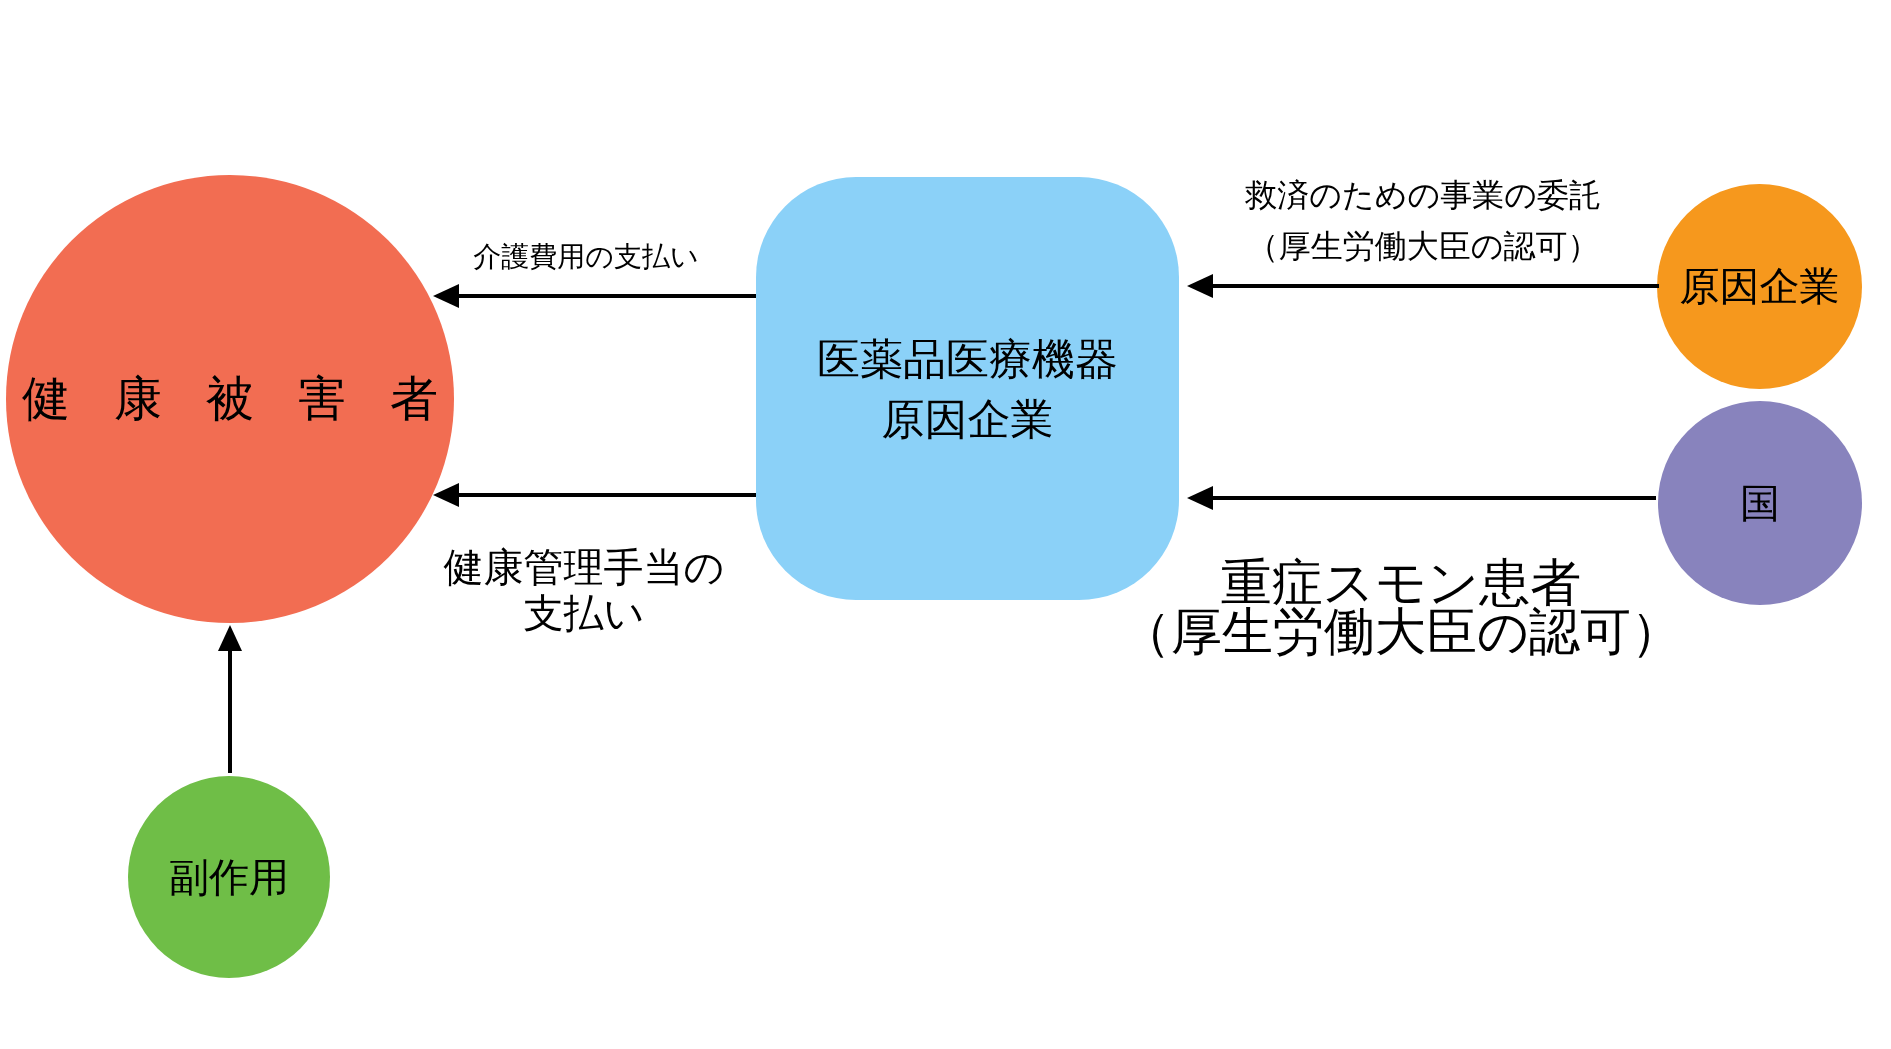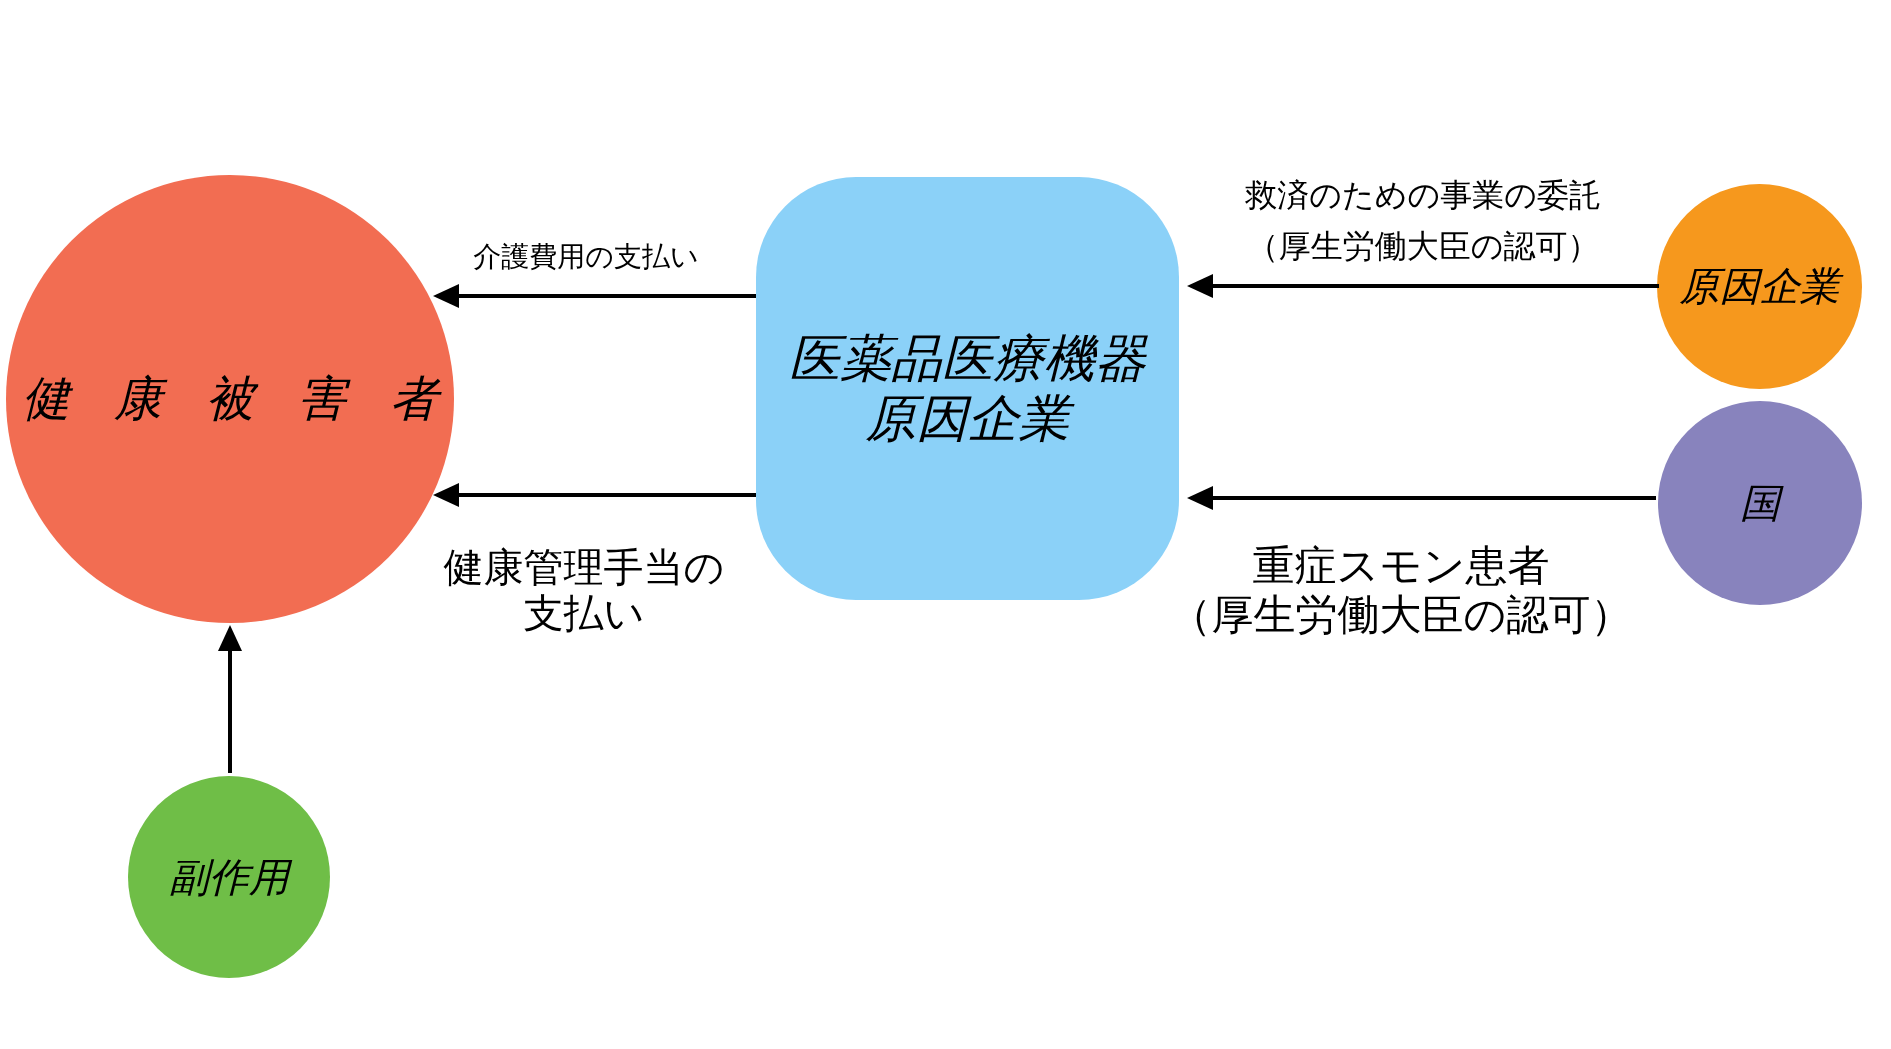--- a/index.html
+++ b/index.html
@@ -14,31 +14,30 @@
   }
 
   
   .node {
     position: absolute;
     display: flex;
     align-items: center;
     justify-content: center;
     flex-direction: column;
     text-align: center;
-    font-style: italic;
   }
   .circle { border-radius: 50%; }
 
   .node-victims { left: 6px;  top: 175px; width: 448px; height: 448px; font-size: 48px; }
   .node-victims .spread { letter-spacing: 44px; margin-right: -44px; white-space: nowrap; }
 
   .node-pmda {
     left: 756px; top: 177px; width: 423px; height: 423px;
     border-radius: 100px;
-    font-size: 51px; line-height: 60px;
+    font-size: 43px; line-height: 60px;
   }
   .node-company    { left: 1657px; top: 184px; width: 205px; height: 205px; font-size: 40px; }
   .node-state      { left: 1658px; top: 401px; width: 204px; height: 204px; font-size: 40px; }
   .node-sideeffect { left: 128px;  top: 776px; width: 202px; height: 202px; font-size: 40px; }
 
   
   .arrow { position: absolute; }
   .arrow .shaft { position: absolute; background: #000; }
   .arrow .head  { position: absolute; width: 0; height: 0; }
 
@@ -69,21 +68,21 @@
   .edge-label {
     position: absolute;
     transform: translate(-50%, -50%);
     text-align: center;
     white-space: nowrap;
   }
   .edge-label div { white-space: nowrap; }
   .lbl-care-cost { left: 586px;  top: 257px; font-size: 28px; }
   .lbl-allowance { left: 584px;  top: 590px; font-size: 40px; line-height: 46px; }
   .lbl-relief    { left: 1423px; top: 221px; font-size: 32px; line-height: 51px; }
-  .lbl-smon      { left: 1401px; top: 590px; font-size: 42px; line-height: 49px; }
+  .lbl-smon      { left: 1401px; top: 611px; font-size: 51px; line-height: 49px; font-family: Liberation Mono, monospace; }
 </style>
 </head>
 <body>
 
 <div class="canvas">
 
   <div class="node circle node-victims" style="background-color: rgb(242, 109, 82);">
     <span class="spread">健康被害者</span>
   </div>
 

